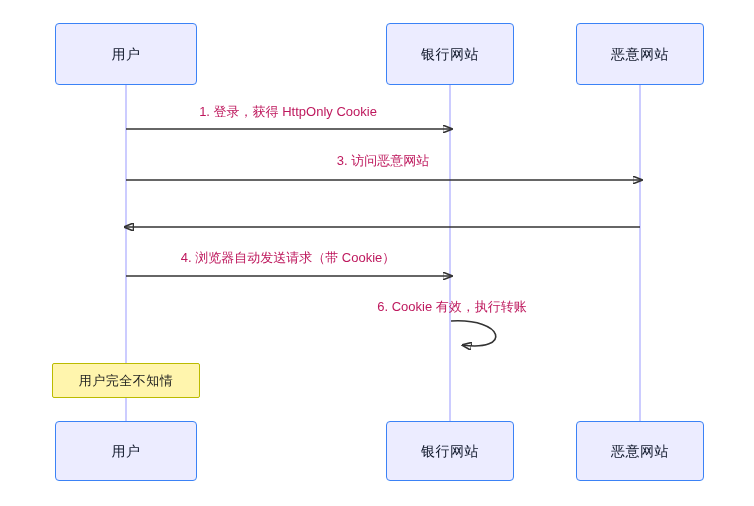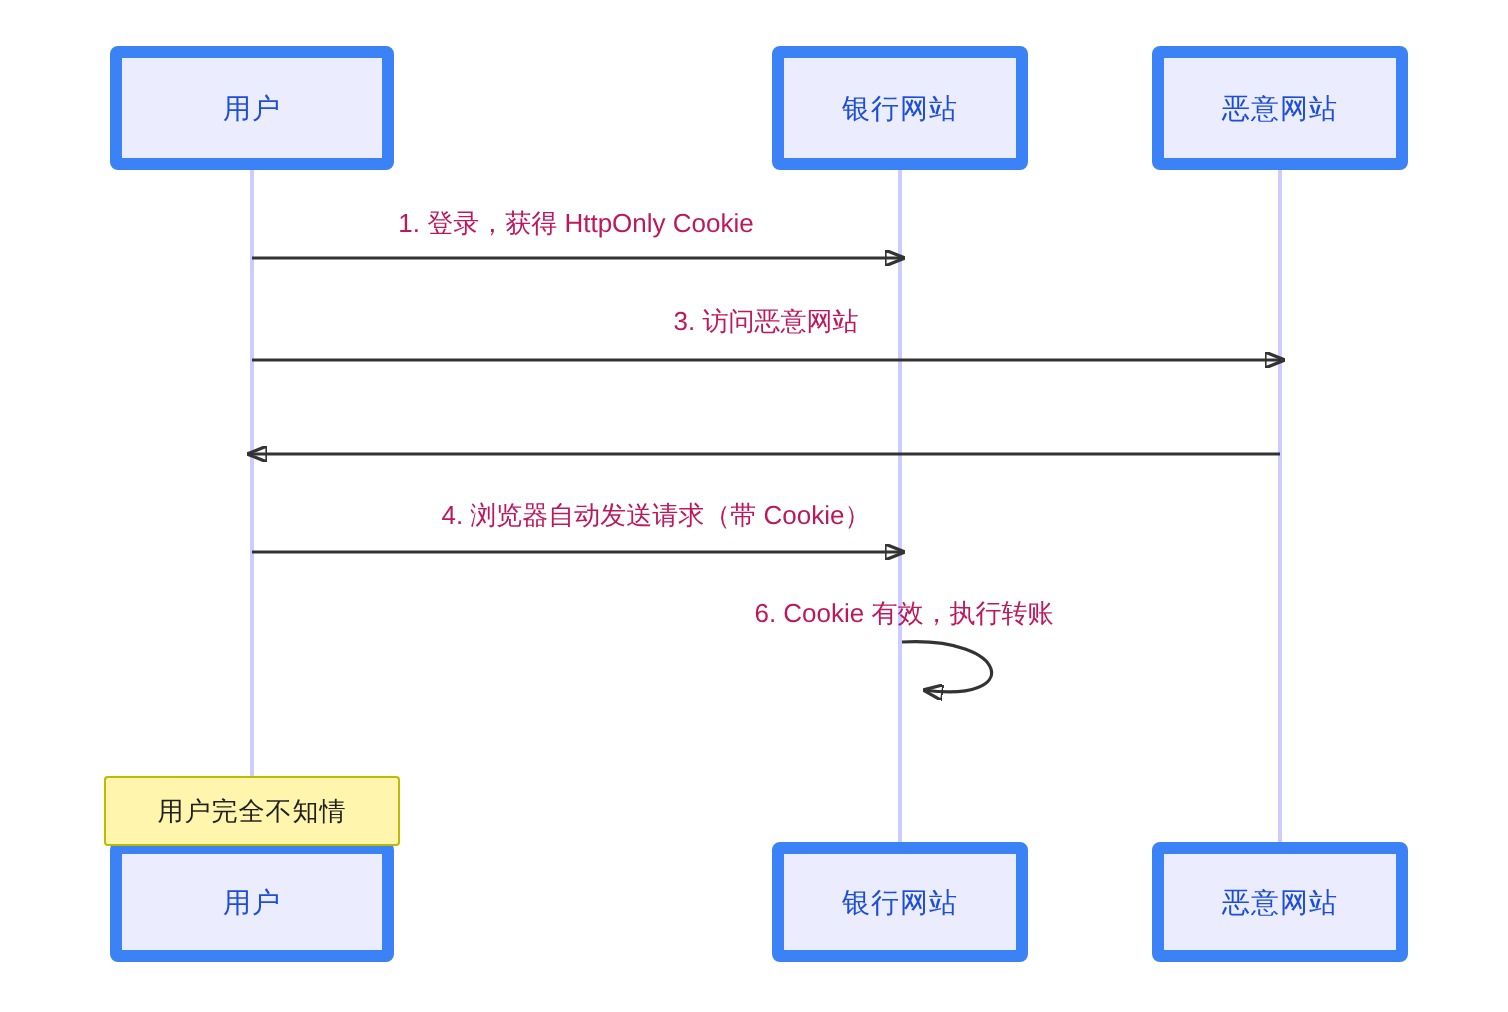--- a/index.html
+++ b/index.html
@@ -15,26 +15,26 @@
     font-family: "Liberation Sans", "DejaVu Sans", sans-serif;
   }
   #diagram {
     position: absolute;
     inset: 0;
   }
   .participant-box {
     position: absolute;
     box-sizing: border-box;
     background: #ECECFF;
-    border: 6px solid #3b82f6;
+    border: 1px solid #3b82f6;
     border-radius: 4px;
     display: flex;
     align-items: center;
     justify-content: center;
-    color: #1d4ed8;
+    color: #0f172a;
     font-size: 14px;
     line-height: 1;
     letter-spacing: 0.5px;
   }
   .lifeline {
     position: absolute;
     width: 2px;
     background: #CCCCFF;
   }
   .msg-label {
@@ -121,24 +121,24 @@
 
     <path d="M451,321 C 505,318 512,352 462,345" marker-end="url(#arrowL)"></path>
   </svg>
 
   <div class="msg-label" style="left:138px; top:104px; width:300px;">
     <span>1. 登录，获得 HttpOnly Cookie</span>
   </div>
   <div class="msg-label" style="left:258px; top:153px; width:250px;">
     <span>3. 访问恶意网站</span>
   </div>
-  <div class="msg-label" style="left:128px; top:250px; width:320px;margin-left:40px;">
+  <div class="msg-label" style="left:128px; top:250px; width:320px;">
     <span>4. 浏览器自动发送请求（带 Cookie）</span>
   </div>
   <div class="msg-label" style="left:342px; top:299px; width:220px;">
     <span>6. Cookie 有效，执行转账</span>
   </div>
 
-  <div class="note-box" style="left:52px; top:363px; width:148px; height:35px;margin-top:25px;">
+  <div class="note-box" style="left:52px; top:363px; width:148px; height:35px;">
     <span>用户完全不知情</span>
   </div>
 
 </div>
 
 </body></html>

